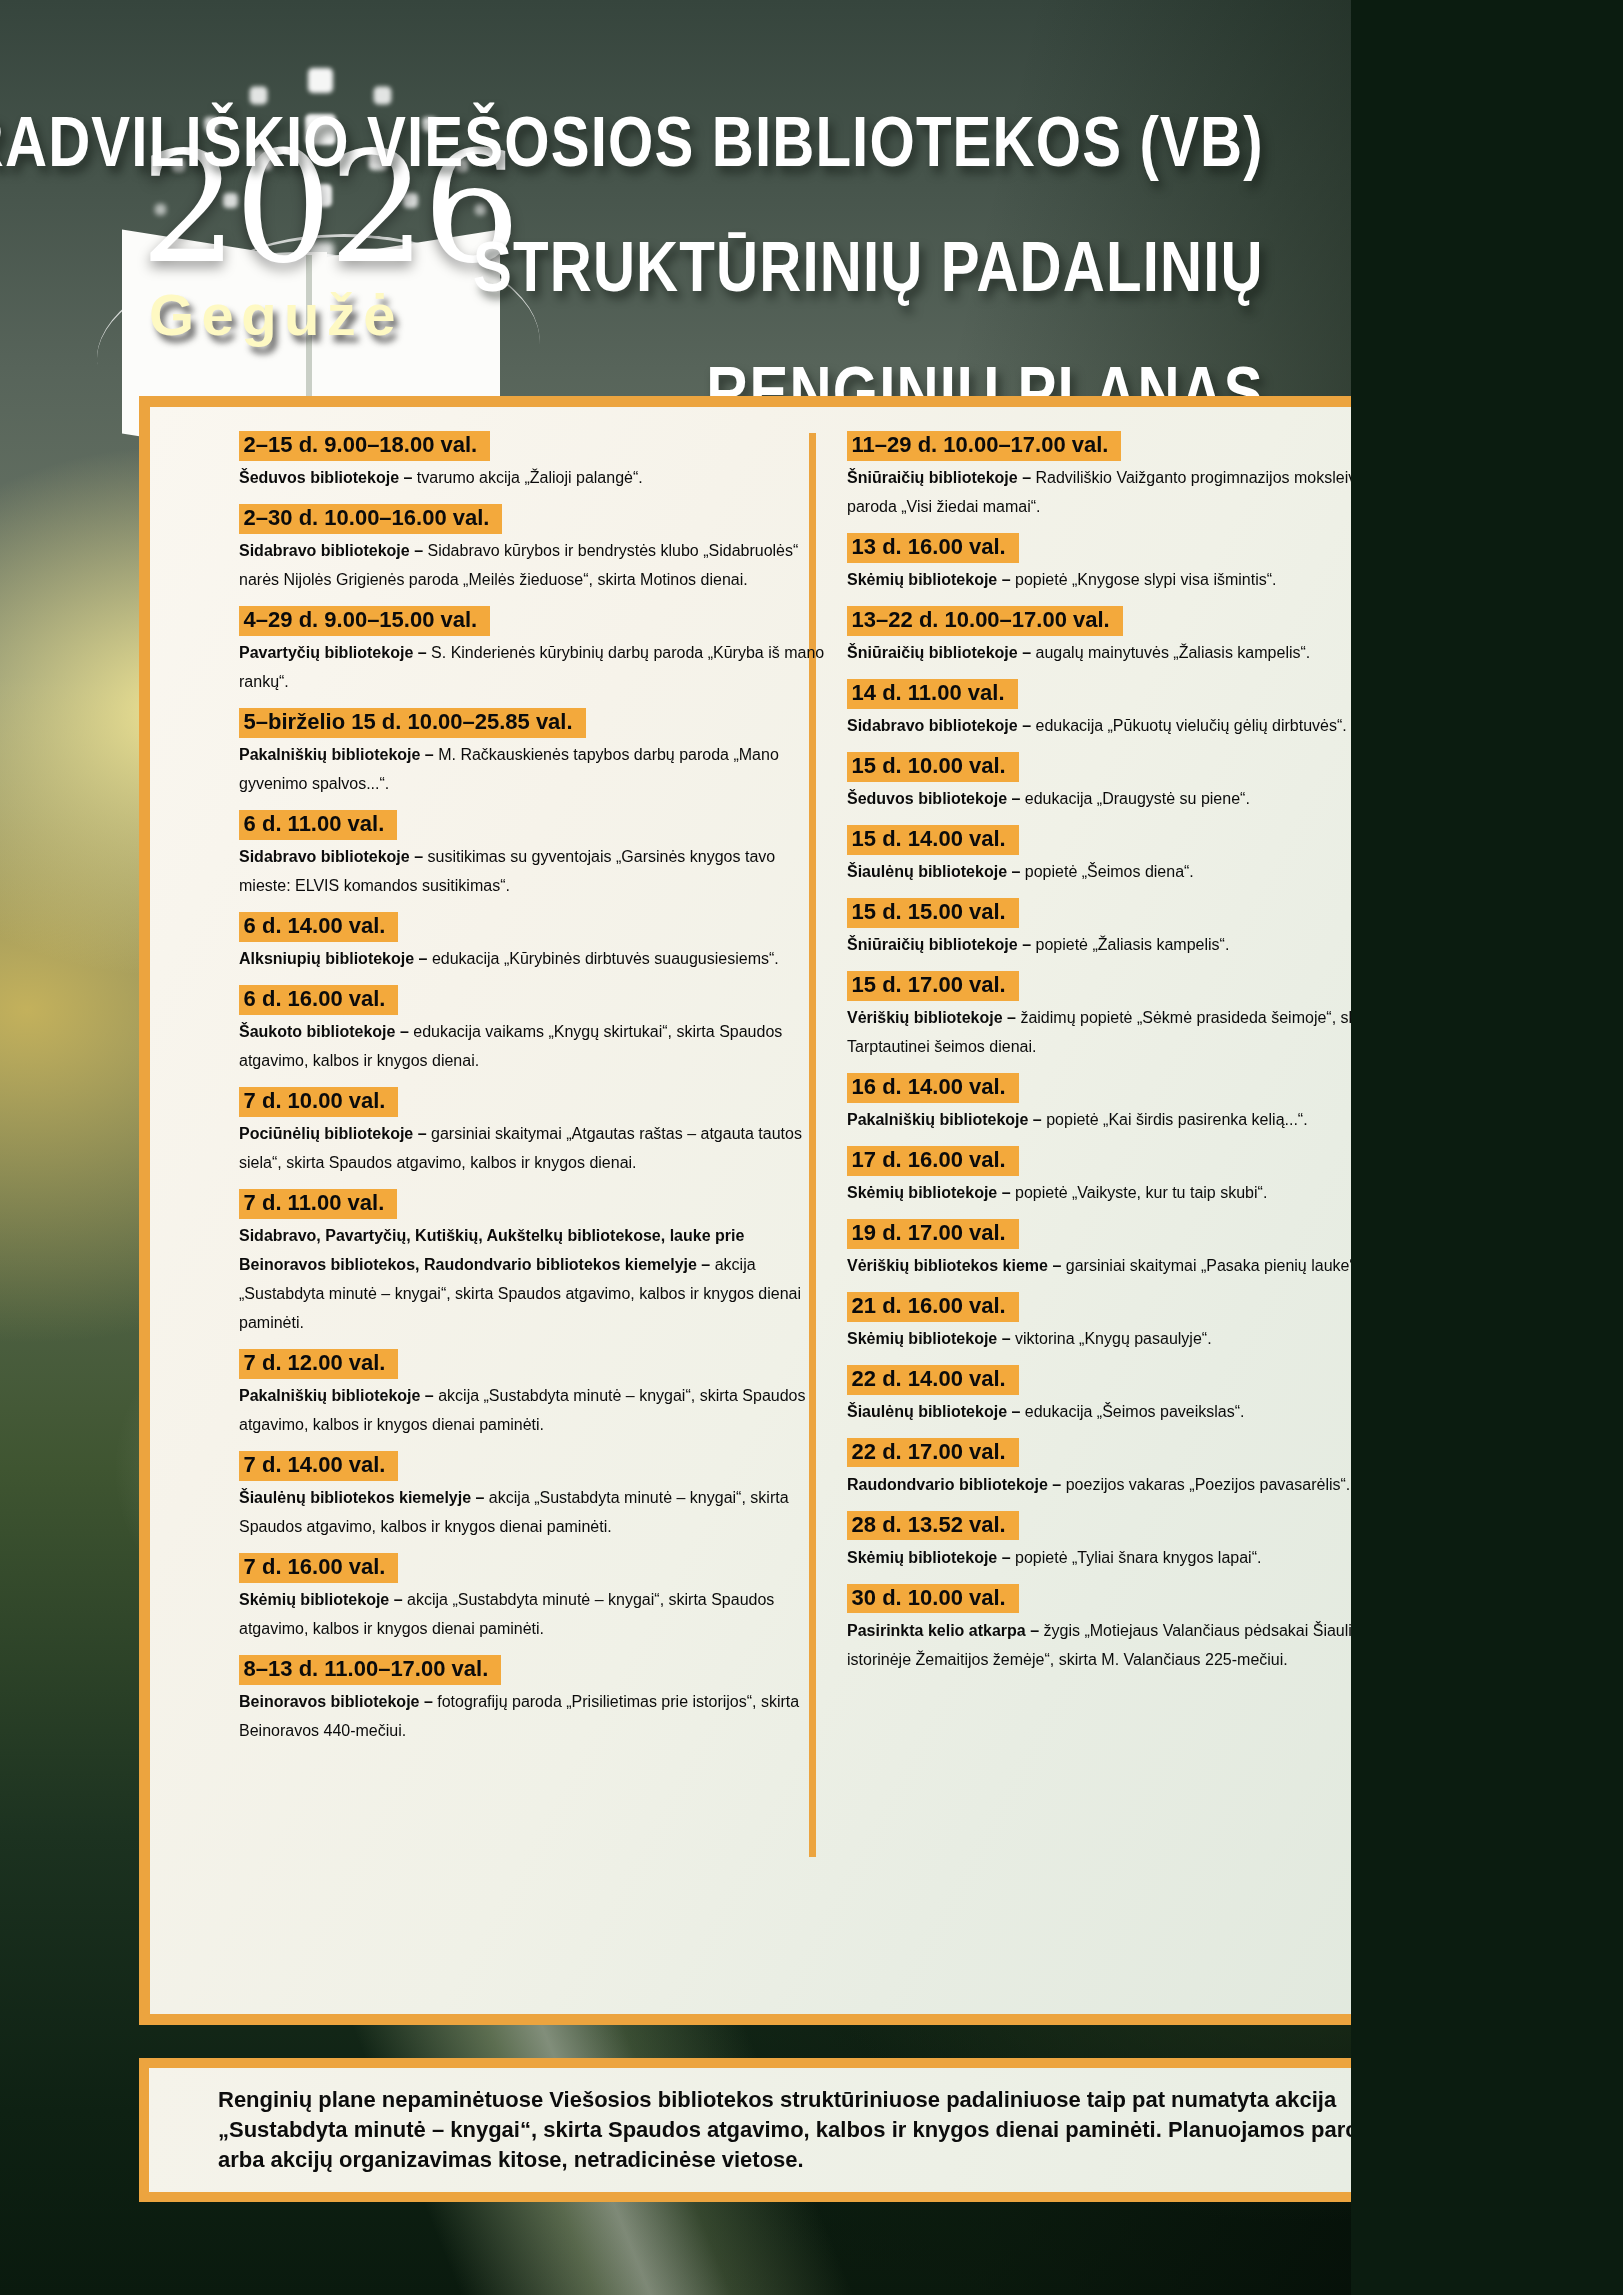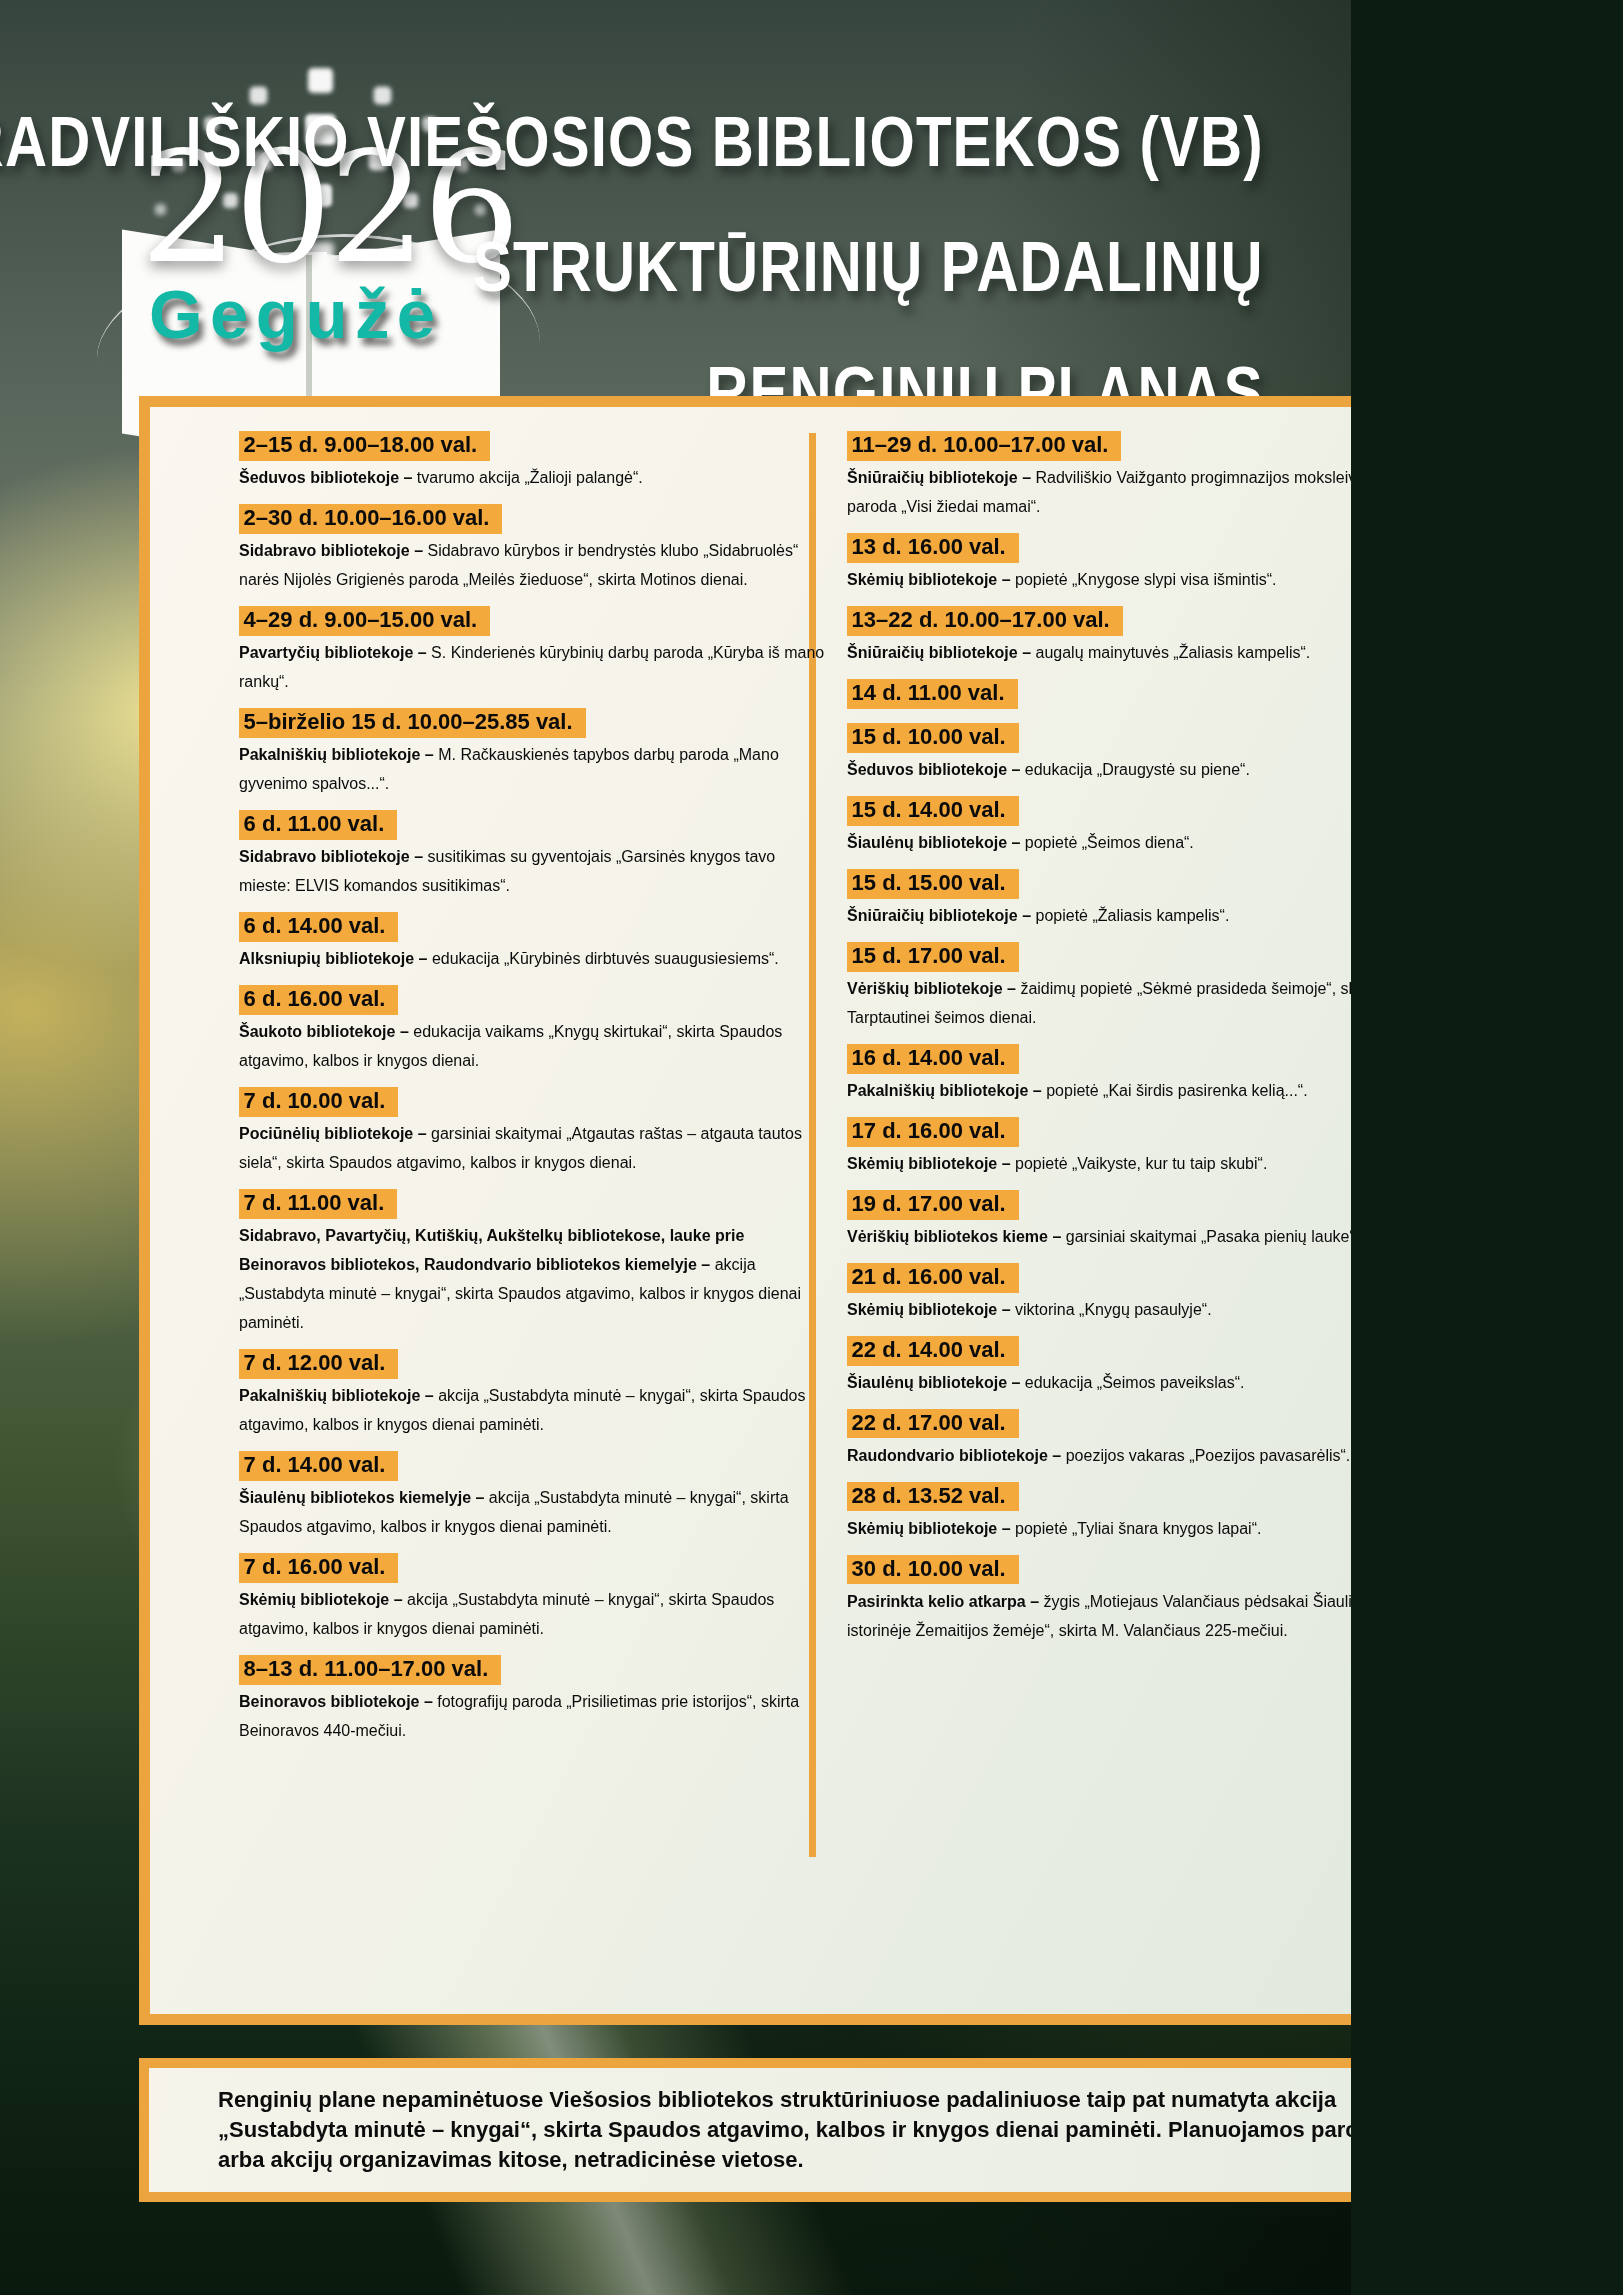--- a/index.html
+++ b/index.html
@@ -54,22 +54,22 @@
   .book .pg.r{right:0;transform:skewY(-9deg);}
   .book .spine{position:absolute;left:172px;top:40px;width:33px;height:231px;background:#fcfcfa;}
   .book .spine::after{content:"";position:absolute;left:12px;top:2.8px;width:6.5px;height:226px;background:#c9cfc6;}
   .year{
     position:absolute;left:21px;top:74px;
     font-family:"DejaVu Serif",serif;font-size:154px;line-height:157px;letter-spacing:-3.7px;
     color:#ffffff;text-shadow:0 5.6px 13px rgba(0,0,0,.4);
   }
   .month{
     position:absolute;left:30px;top:209px;
-    font-size:69px;line-height:102px;font-weight:600;letter-spacing:7.4px;
-    color:#14b8a6;text-shadow:4.6px 6.5px 6.5px rgba(35,35,35,.65);
+    font-size:58px;line-height:102px;font-weight:600;letter-spacing:7.4px;
+    color:#fef9c3;text-shadow:4.6px 6.5px 6.5px rgba(35,35,35,.65);
   }
   
   .header-title{position:absolute;top:79px;right:87px;text-align:right;}
   .title-line{
     color:#fff;font-size:71px;font-weight:700;line-height:125px;letter-spacing:1.4px;white-space:nowrap;
     transform:scaleX(.82);transform-origin:100% 50%;
     text-shadow:5.6px 6.5px 10.2px rgba(15,22,16,.55);
   }
   
   .panel{
@@ -189,20 +189,21 @@
         <div class="event">
           <div><span class="time">13 d. 16.00 val.</span></div>
           <div class="body"><span class="place">Skėmių bibliotekoje –</span> popietė „Knygose slypi visa išmintis“.</div>
         </div>
         <div class="event">
           <div><span class="time">13–22 d. 10.00–17.00 val.</span></div>
           <div class="body"><span class="place">Šniūraičių bibliotekoje –</span> augalų mainytuvės „Žaliasis kampelis“.</div>
         </div>
         <div class="event">
           <div><span class="time">14 d. 11.00 val.</span></div>
+          <div class="body"><span class="place">Sidabravo bibliotekoje –</span> edukacija „Pūkuotų vielučių gėlių dirbtuvės“.</div>
         </div>
         <div class="event">
           <div><span class="time">15 d. 10.00 val.</span></div>
           <div class="body"><span class="place">Šeduvos bibliotekoje –</span> edukacija „Draugystė su piene“.</div>
         </div>
         <div class="event">
           <div><span class="time">15 d. 14.00 val.</span></div>
           <div class="body"><span class="place">Šiaulėnų bibliotekoje –</span> popietė „Šeimos diena“.</div>
         </div>
         <div class="event">

